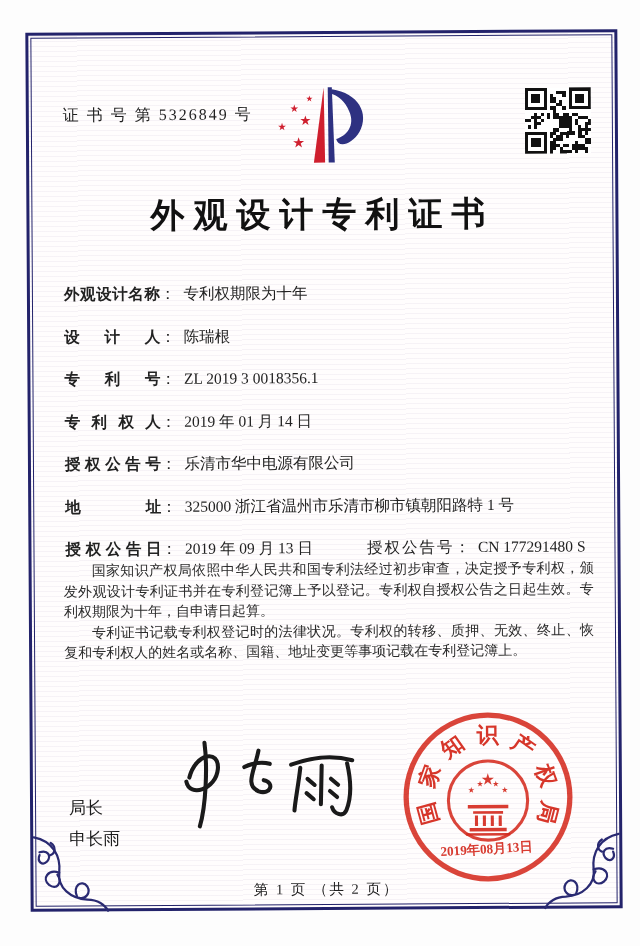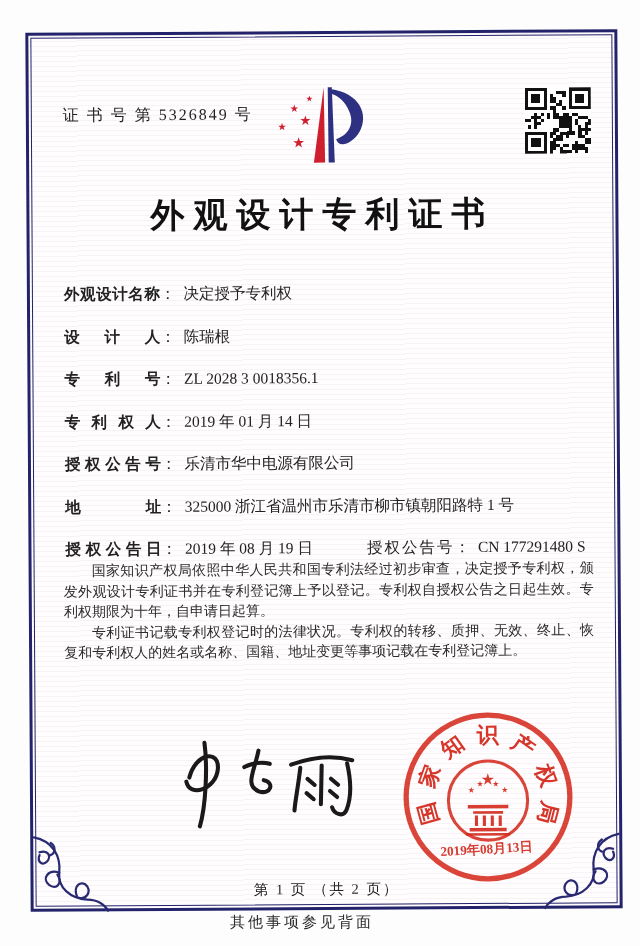--- a/index.html
+++ b/index.html
@@ -194,47 +194,51 @@
           <rect x="14" y="20" width="1" height="1"></rect>
           <rect x="16" y="20" width="1" height="1"></rect>
           <rect x="19" y="20" width="1" height="1"></rect>
         </g>
     </svg>
 
     <div class="title">外观设计专利证书</div>
 
     <div class="fields">
       <div class="frow">
-        <span class="lbl">外观设计名称</span><span class="colon">：</span><span class="val">决定授予专利权</span>
+        <span class="lbl">外观设计名称</span><span class="colon">：</span><span class="val">专利权期限为十年</span>
       </div>
       <div class="frow">
         <span class="lbl">设计人</span><span class="colon">：</span><span class="val">陈瑞根</span>
       </div>
       <div class="frow">
-        <span class="lbl">专利号</span><span class="colon">：</span><span class="val">ZL 2028 3 0018356.1</span>
+        <span class="lbl">专利号</span><span class="colon">：</span><span class="val">ZL 2019 3 0018356.1</span>
       </div>
       <div class="frow">
         <span class="lbl">专利权人</span><span class="colon">：</span><span class="val">2019 年 01 月 14 日</span>
       </div>
       <div class="frow">
         <span class="lbl">授权公告号</span><span class="colon">：</span><span class="val">乐清市华中电源有限公司</span>
       </div>
       <div class="frow">
         <span class="lbl">地址</span><span class="colon">：</span><span class="val">325000  浙江省温州市乐清市柳市镇朝阳路特 1 号</span>
       </div>
       <div class="frow">
-        <span class="lbl">授权公告日</span><span class="colon">：</span><span class="val">2019 年 08 月 19 日</span><span class="cell2"><span class="lbl2">授权公告号</span><span class="colon">：</span><span class="val">CN 177291480 S</span></span>
+        <span class="lbl">授权公告日</span><span class="colon">：</span><span class="val">2019 年 09 月 13 日</span><span class="cell2"><span class="lbl2">授权公告号</span><span class="colon">：</span><span class="val">CN 177291480 S</span></span>
       </div>
     </div>
 
     <div class="paras">
       <p>国家知识产权局依照中华人民共和国专利法经过初步审查，决定授予专利权，颁发外观设计专利证书并在专利登记簿上予以登记。专利权自授权公告之日起生效。专利权期限为十年，自申请日起算。</p>
       <p>专利证书记载专利权登记时的法律状况。专利权的转移、质押、无效、终止、恢复和专利权人的姓名或名称、国籍、地址变更等事项记载在专利登记簿上。</p>
     </div>
 
+    <div class="signer">
+      <div>局长</div>
+      <div>申长雨</div>
+    </div>
 
     <svg class="signature" viewBox="0 0 220 110" aria-hidden="true">
       <g fill="none" stroke="#1a1a1a" stroke-width="4" stroke-linecap="round" stroke-linejoin="round">
         <path d="M28,40 C34,16 58,12 56,32 C54,52 28,60 25,44"></path>
         <path d="M43,6 C46,30 44,68 38,88"></path>
         <path d="M82,30 C90,26 100,25 107,27"></path>
         <path d="M96,14 C92,34 82,48 96,54 C108,58 112,45 101,43"></path>
         <path d="M128,28 C150,20 170,19 188,24"></path>
         <path d="M137,31 C135,48 132,62 131,73"></path>
         <path d="M183,27 C187,45 187,61 182,73 C179,80 170,77 168,70"></path>
@@ -297,14 +301,13 @@
       <g fill="none" stroke="#2a2a72" stroke-width="2.4" stroke-linecap="round">
         <path d="M6,6 C26,10 35,26 33,44 C31,60 45,72 63,73 C74,73 82,79 85,85"></path>
         <path d="M33,44 C21,40 14,50 22,57 C30,63 37,55 31,46"></path>
         <path d="M52,70 C47,58 57,51 63,59 C67,66 61,73 54,71"></path>
         <path d="M12,22 C21,19 25,26 20,32 C15,37 9,32 12,25"></path>
         <path d="M24,12 C30,16 29,23 24,25"></path>
       </g>
     </svg>
   </div>
 
-  <div class="back-note">其他事项参见背面</div>
 </div>
 
 </body></html>

